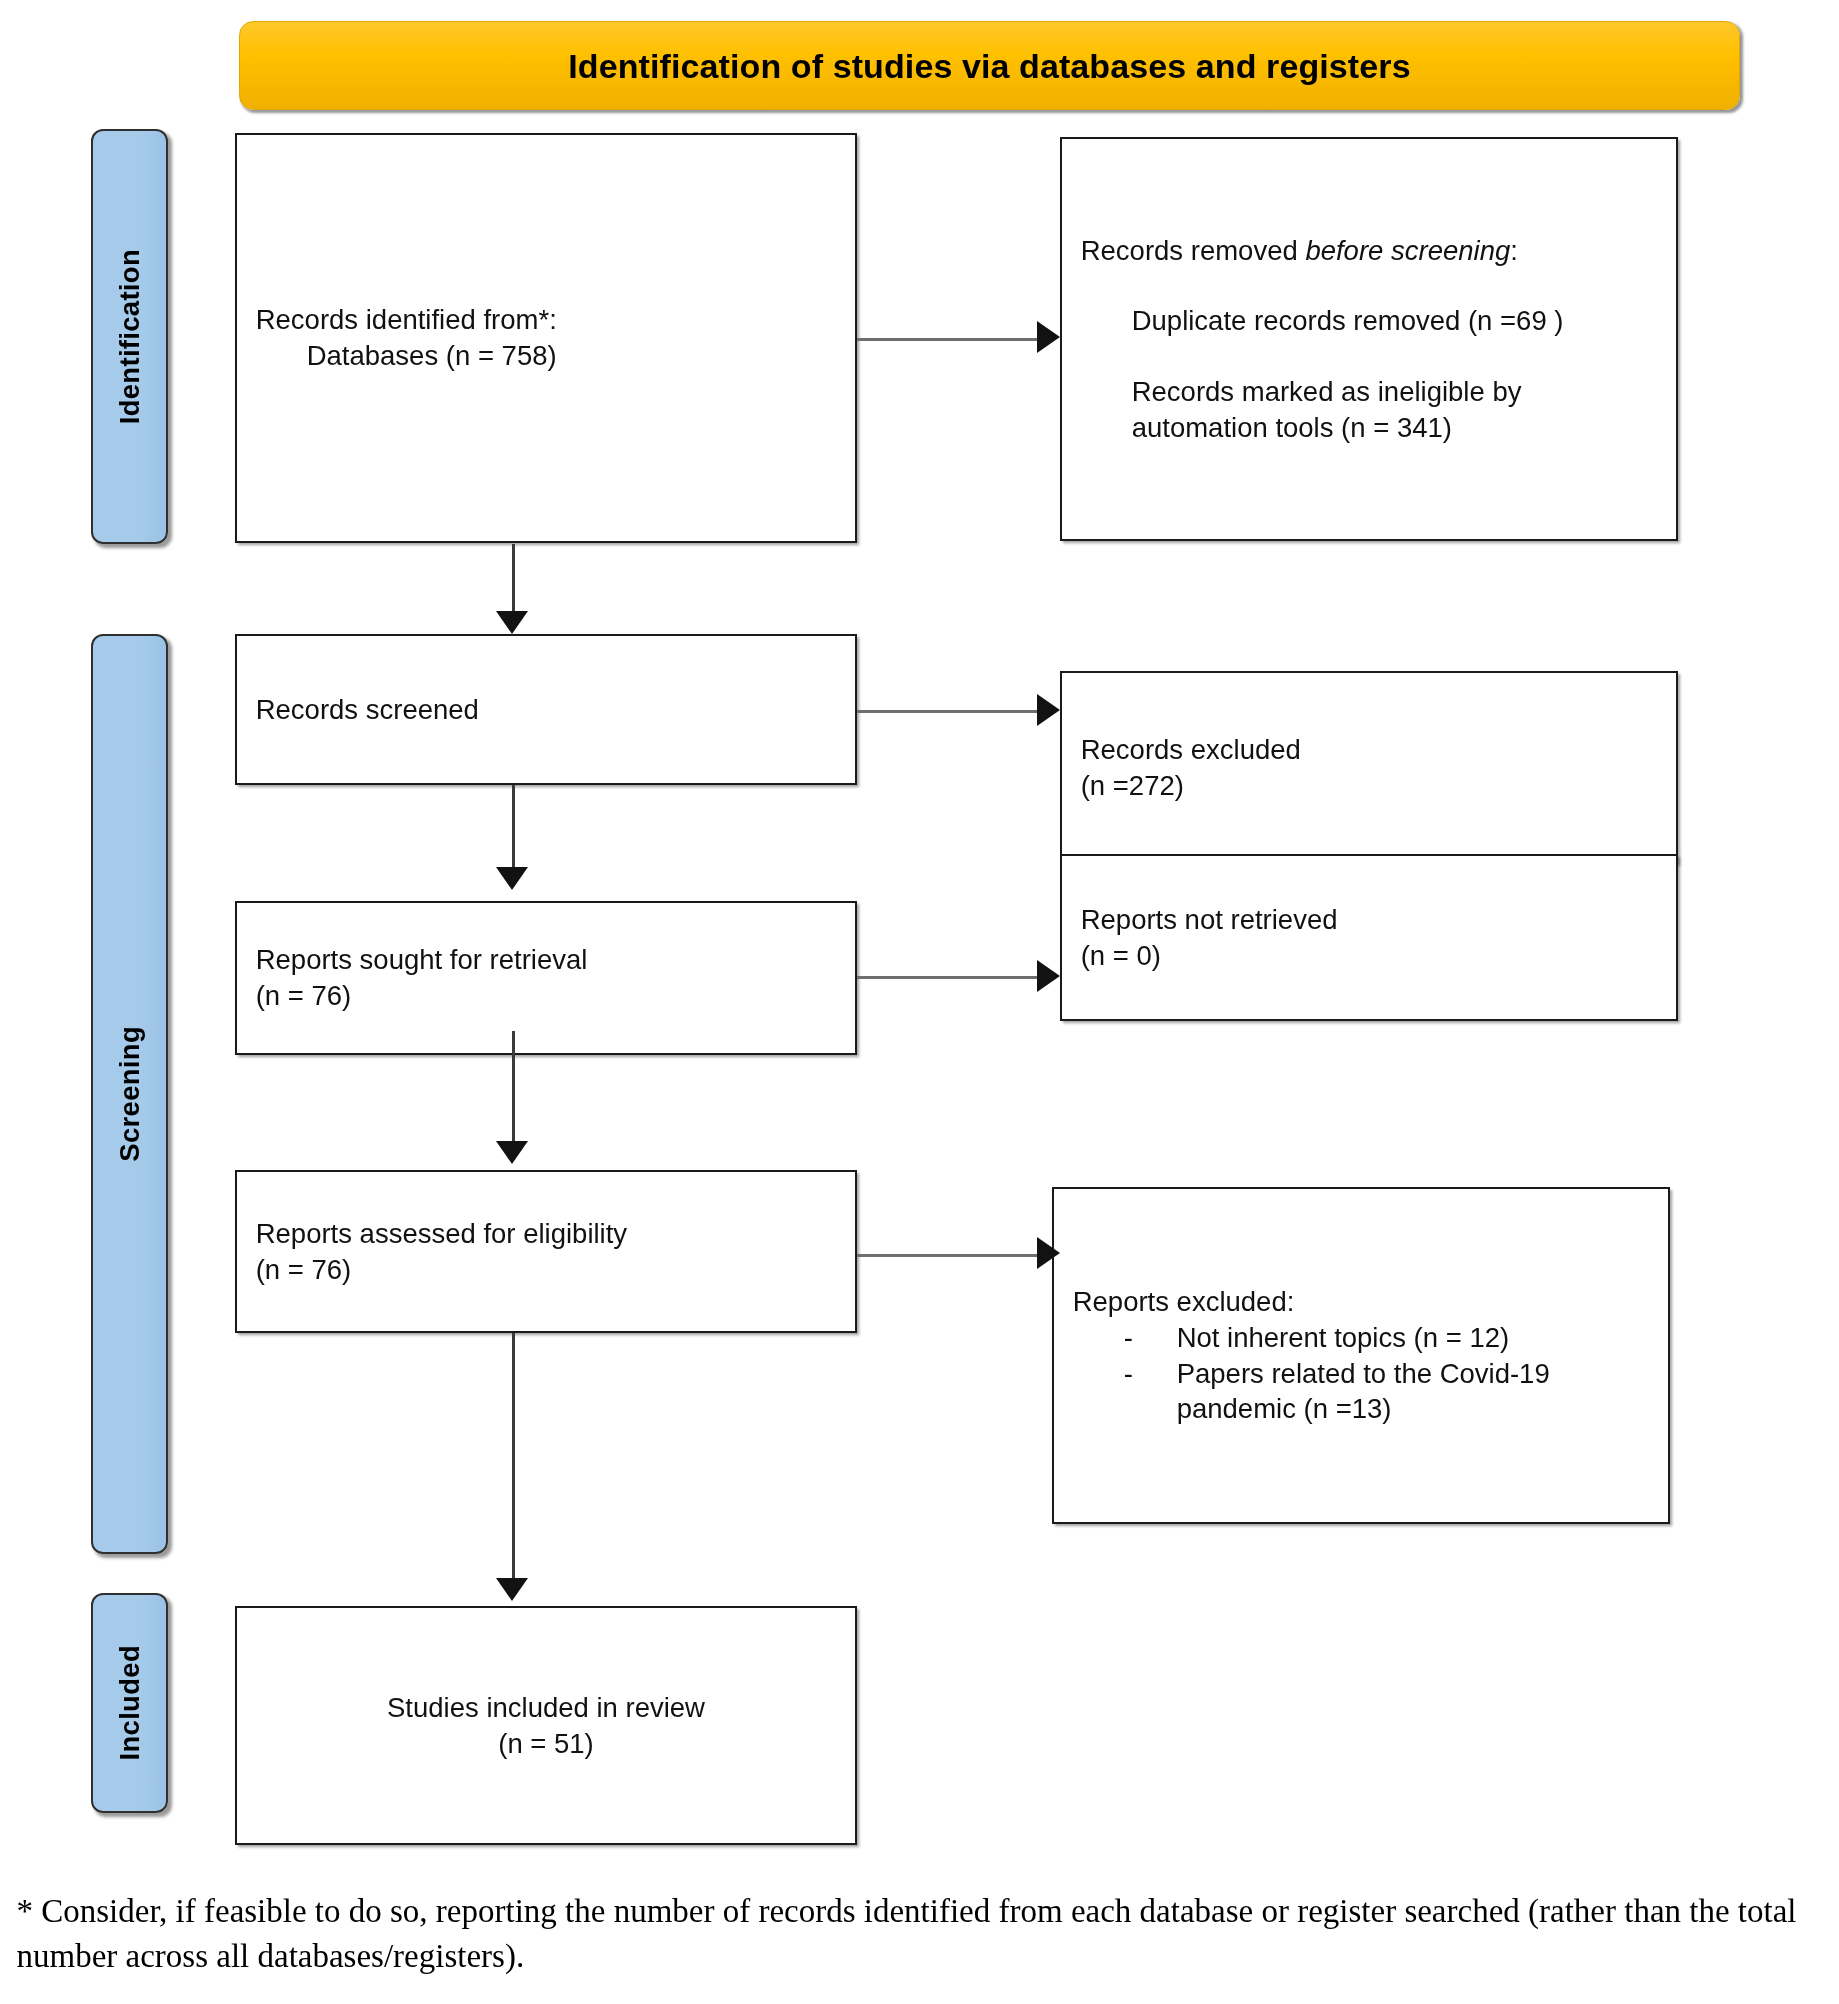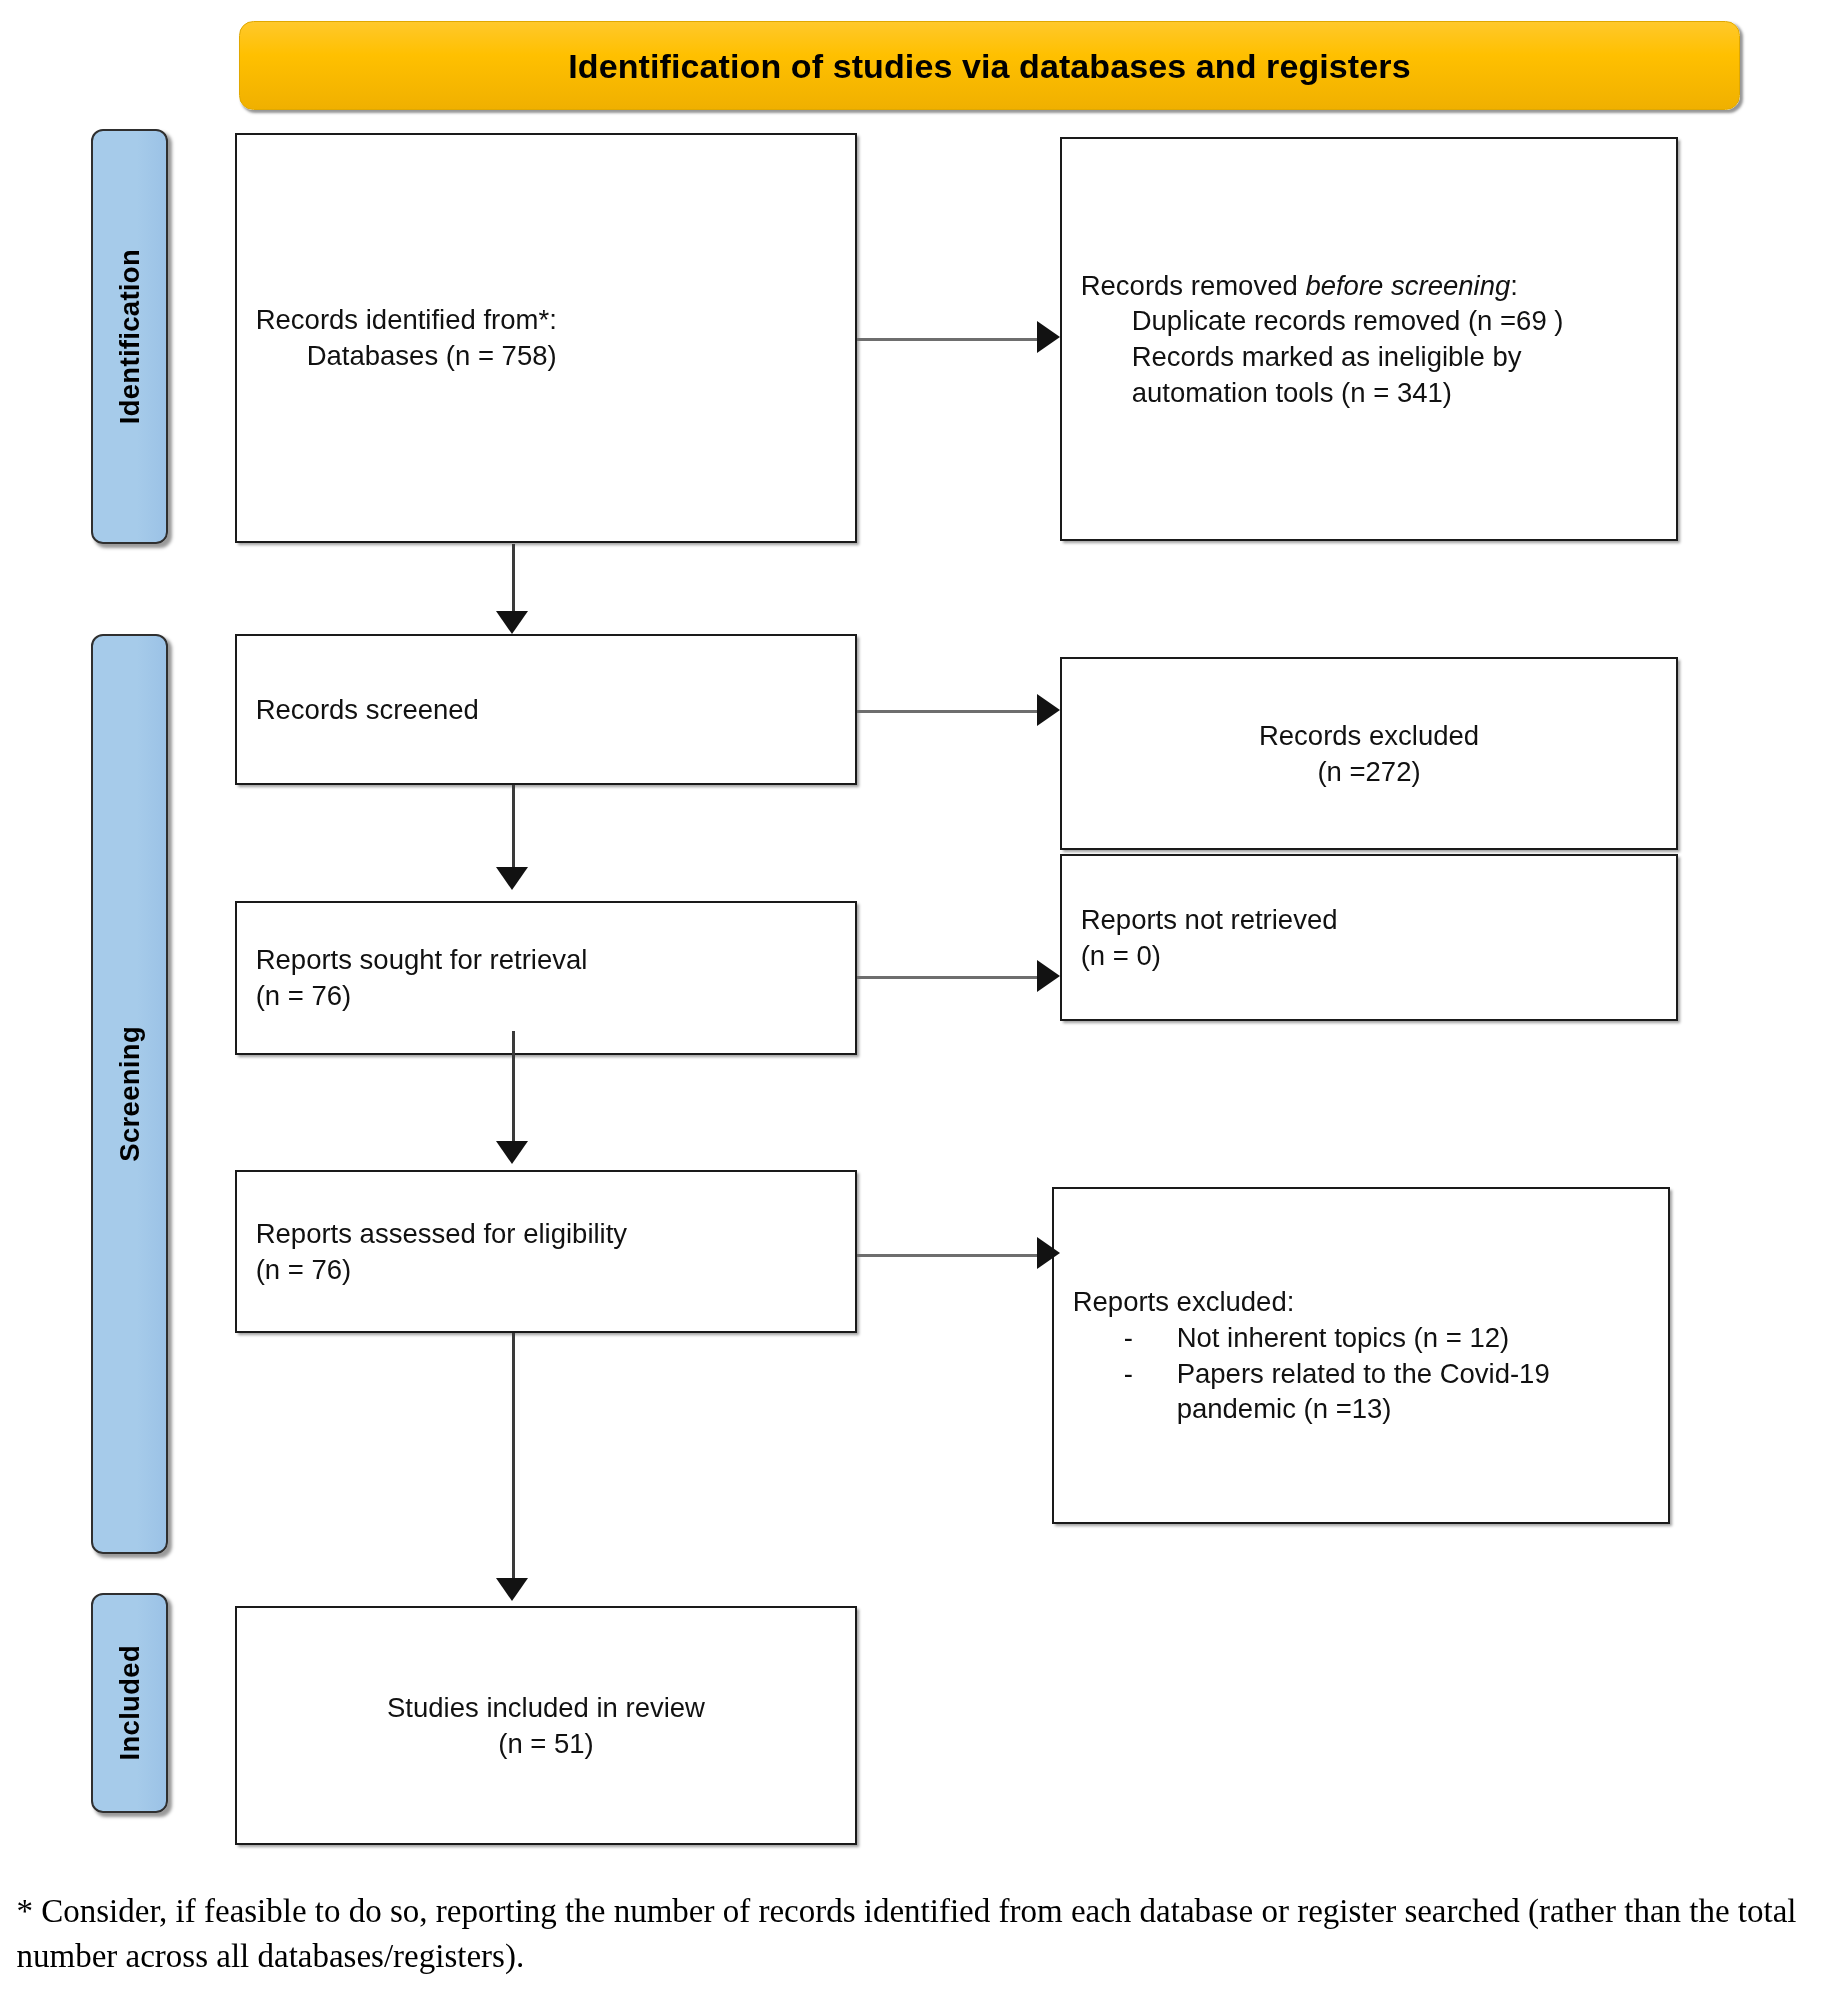--- a/index.html
+++ b/index.html
@@ -58,23 +58,23 @@
 
   
   .dashlist{margin:0;padding:0;list-style:none;}
   .dashlist li{
     position:relative;padding-left:104px;font-size:27.5px;line-height:1.30;color:#111;
   }
   .dashlist li .dash{position:absolute;left:51px;top:0;}
 
   
   #box-identified     {left:235px; top:133px;  width:622px; height:410px;justify-content:center;}
-  #box-removed        {left:1060px;top:137px;  width:618px; height:404px;}
+  #box-removed        {left:1060px;top:137px;  width:618px; height:404px;gap:35px;}
   #box-screened       {left:235px; top:634px; width:622px; height:151px;}
-  #box-rec-excluded   {left:1060px;top:657px; width:618px; height:193px;align-items:center;}
+  #box-rec-excluded   {left:1060px;top:671px; width:618px; height:193px;}
   #box-sought         {left:235px; top:901px; width:622px; height:154px;}
   #box-notretrieved   {left:1060px;top:854px; width:618px; height:167px;}
   #box-assessed       {left:235px; top:1170px; width:622px; height:163px;}
   #box-rep-excluded   {left:1052px;top:1175px; width:618px; height:337px;margin-top:12px;}
   #box-included       {left:235px; top:1606px; width:622px; height:239px;align-items:center;}
 
   
   .vline{position:absolute;width:2.7px;background:#3A3A3A;}
   .hline{position:absolute;height:2.7px;background:#6E6E6E;}
   .arrow-down{

